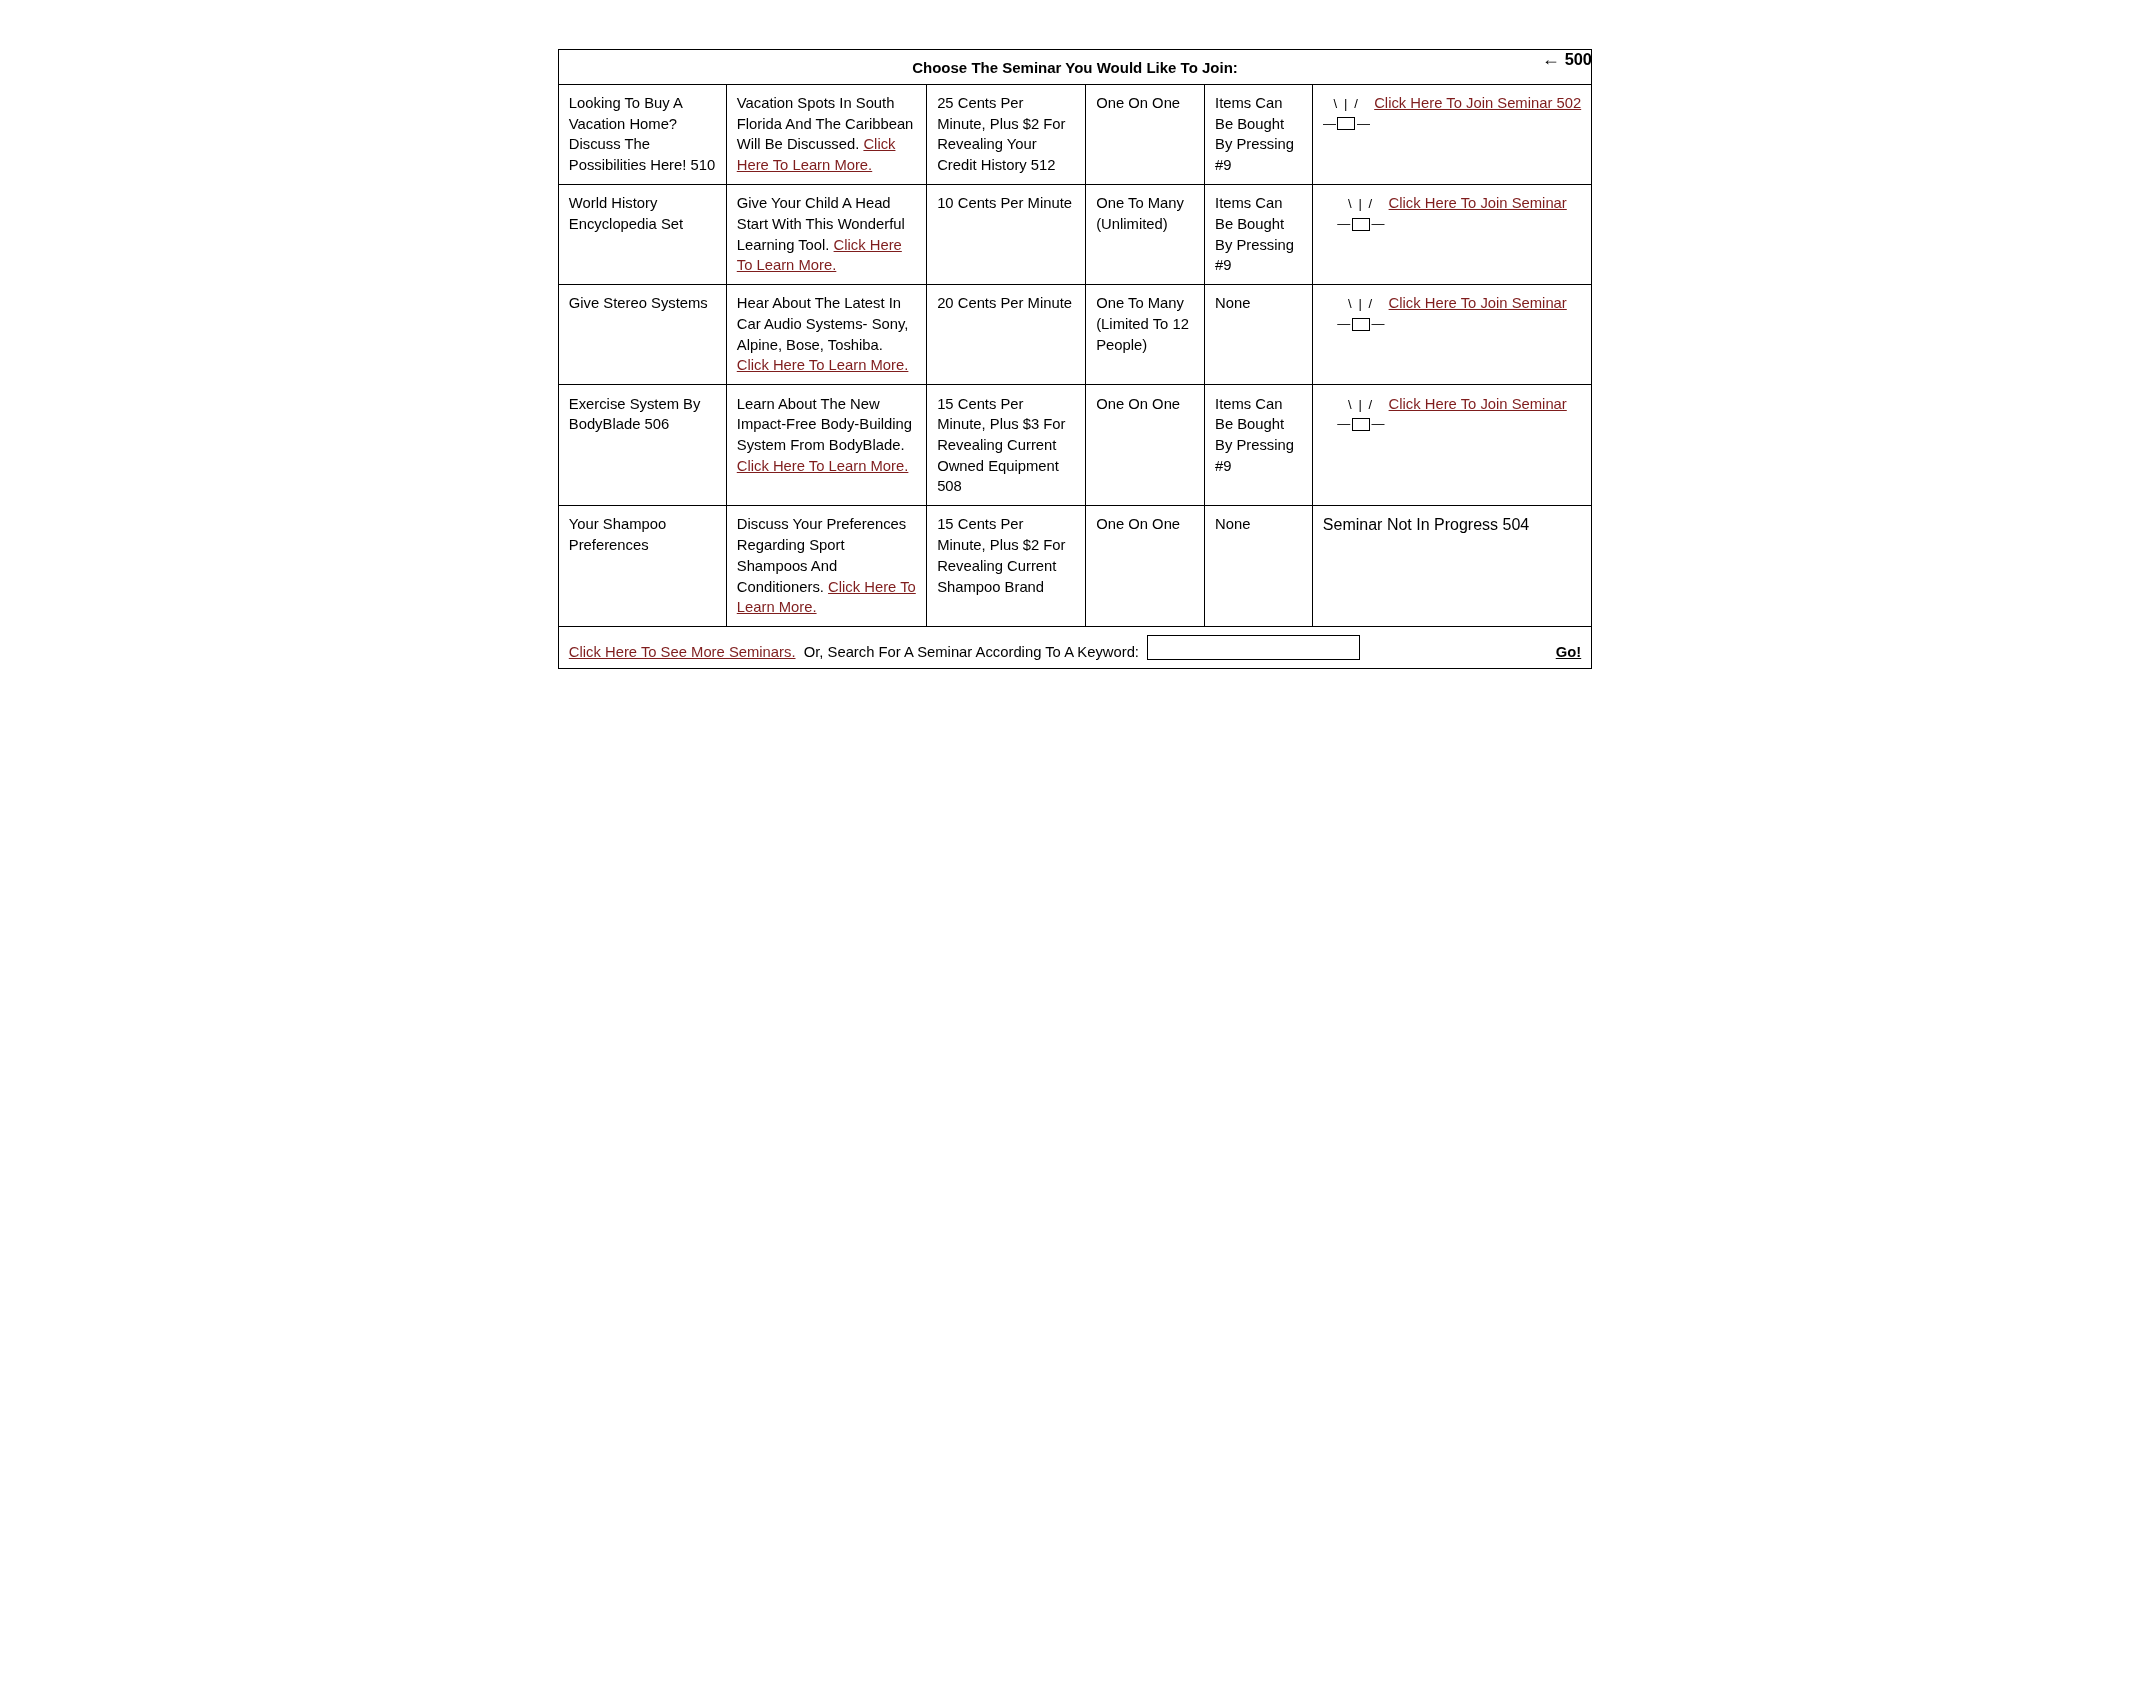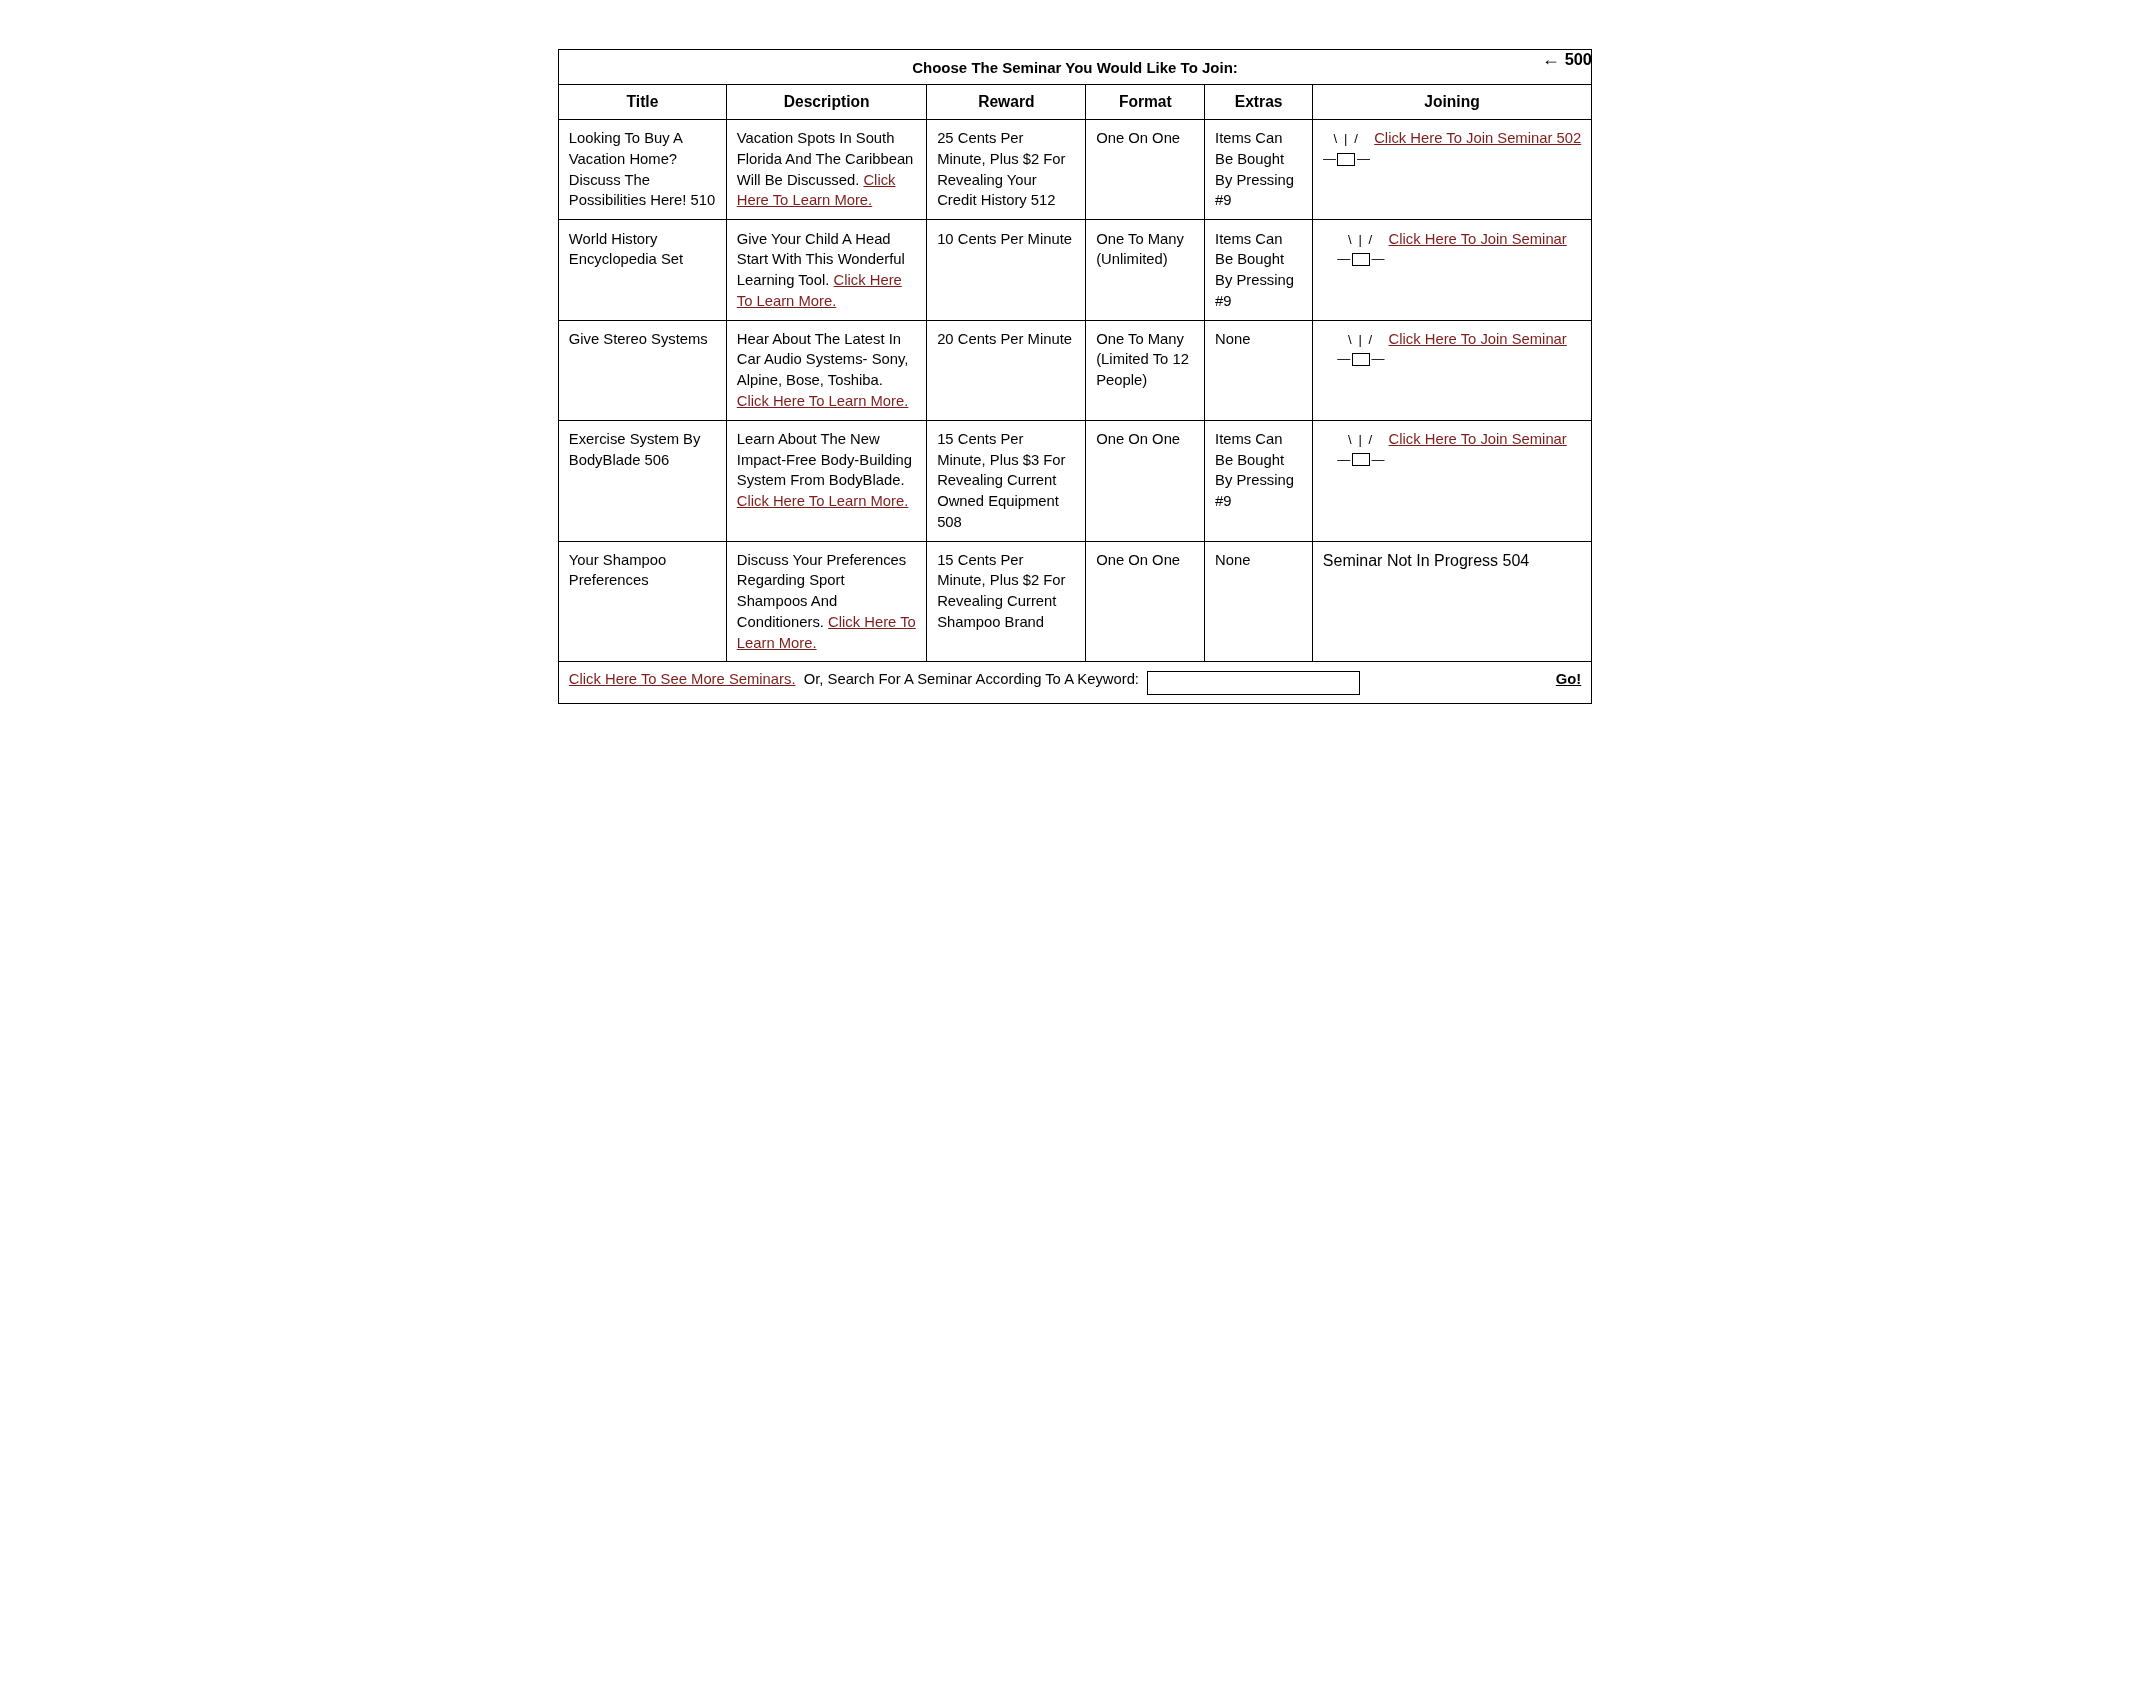--- a/index.html
+++ b/index.html
@@ -113,21 +113,21 @@
       display: inline-block;
     }
 
     .seminar-not-in-progress {
       font-size: 16px;
       line-height: 1.4;
     }
 
     .footer-row-inner {
       display: flex;
-      align-items: flex-start;
+      align-items: flex-end;
       gap: 8.2px;
       flex-wrap: wrap;
     }
 
     .search-input {
       border: 0.8px solid #000;
       padding: 3.3px 6.6px;
       font-size: 14.8px;
       min-width: 98px;
     }
@@ -148,28 +148,20 @@
 
   <div class="top-right">
     <span class="arrow-icon">←</span>
     <span>500</span>
   </div>
 
   <table class="main-table">
     <thead>
       <tr class="title-row">
         <th colspan="6">Choose The Seminar You Would Like To Join:</th>
-      </tr>
-      <tr class="header-row">
-        <th>Title</th>
-        <th>Description</th>
-        <th>Reward</th>
-        <th>Format</th>
-        <th>Extras</th>
-        <th>Joining</th>
       </tr>
     </thead>
     <tbody id="table-body">
     <tr class="data-row">
           <td>Looking To Buy A Vacation Home? Discuss The Possibilities Here! 510</td>
           <td>Vacation Spots In South Florida And The Caribbean Will Be Discussed. <a href="#">Click Here To Learn More.</a></td>
           <td>25 Cents Per Minute, Plus $2 For Revealing Your Credit History  512</td>
           <td>One On One</td>
           <td>Items Can Be Bought By Pressing #9</td>
           <td class="joining-cell">

